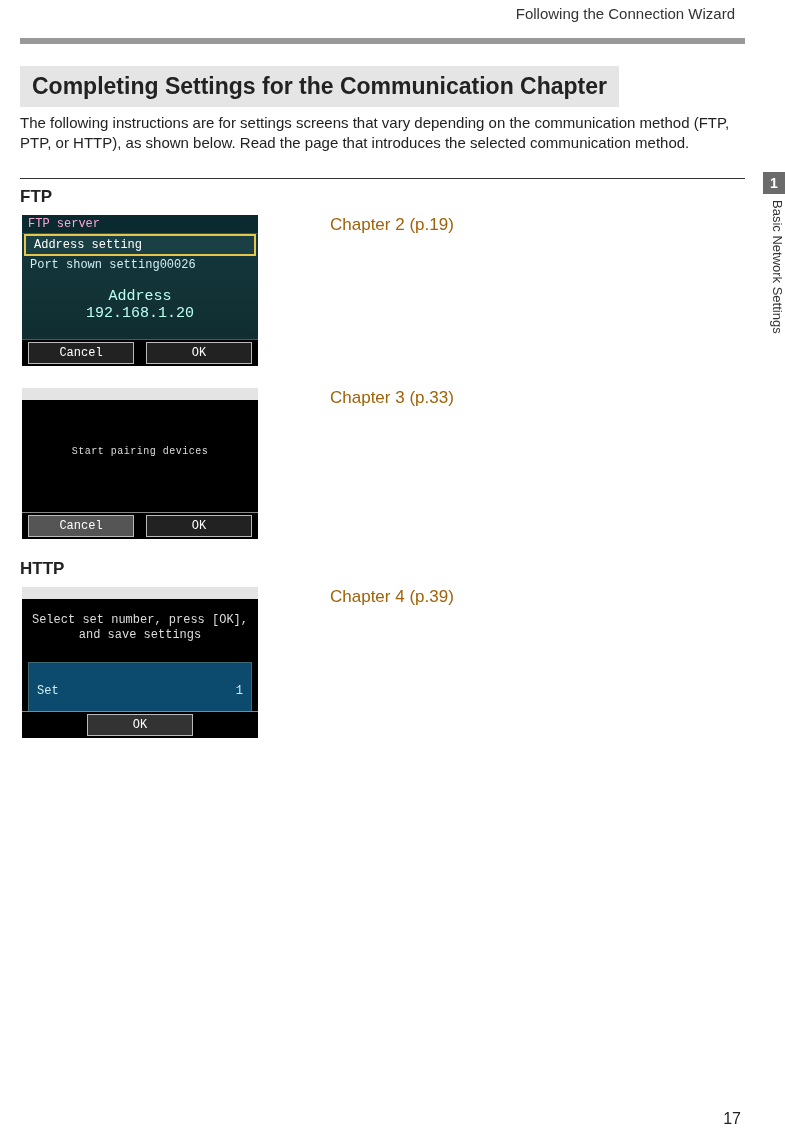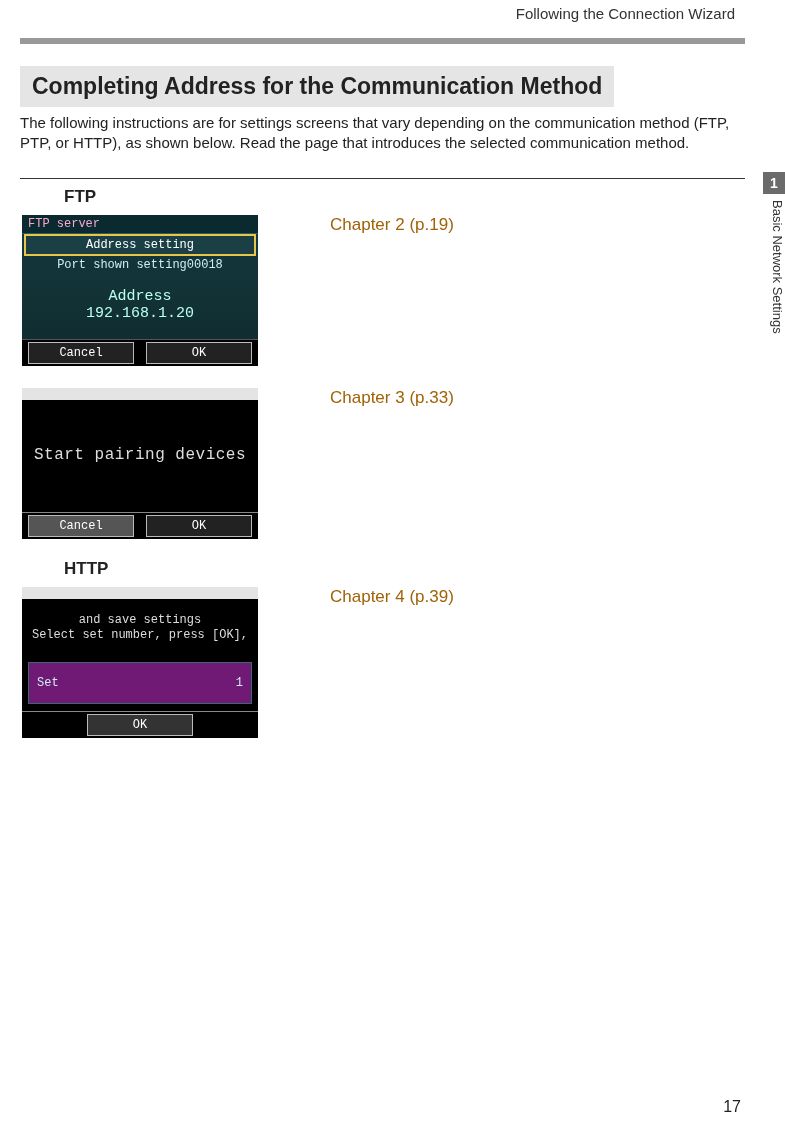--- a/index.html
+++ b/index.html
@@ -50,21 +50,20 @@
       border-top: 1px solid #333;
       margin: 4px 0 8px 0;
     }
     .method-block {
       margin-bottom: 18px;
     }
     .method-heading {
       font-weight: bold;
       font-size: 17px;
       margin-bottom: 6px;
-      margin-left: 44px;
     }
     .method-row {
       display: flex;
       align-items: flex-start;
       gap: 70px;
     }
     .screenshot {
       width: 240px;
       background: #000;
       color: #eee;
@@ -75,39 +74,39 @@
     }
     .chapter-ref {
       font-size: 17px;
       color: #a16207;
       padding-top: 2px;
     }
 
     
     .ftp-scr { height: 155px; background: linear-gradient(#153a3e,#0f2b2f); border: 2px solid #fff; }
     .ftp-title { background: #0a2a30; color: #f9a8d4; padding: 2px 6px; font-size: 12px; border-bottom: 1px solid #2a5a60; }
-    .ftp-row { display: flex; justify-content: center; padding: 2px 8px; font-size: 12px; color: #cfeef1; }
+    .ftp-row { display: flex; justify-content: flex-start; padding: 2px 8px; font-size: 12px; color: #cfeef1; }
     .ftp-row.sel { border: 2px solid #e8c64a; margin: 0 2px; background: #1a4046; color: #fff; }
     .ftp-center { text-align: center; margin-top: 14px; font-size: 15px; color: #bfe; }
     .ftp-btns { position: absolute; bottom: 0; left: 0; right: 0; display: flex; background: #000; border-top: 1px solid #555; }
     .ftp-btns div { flex: 1; text-align: center; padding: 3px 0; font-size: 12px; color: #fff; border: 1px solid #bbb; margin: 2px 6px; background: #222; }
 
     
     .ptp-scr { height: 155px; background: #000; border: 2px solid #fff; }
     .ptp-bar { height: 12px; background: #e4e4e4; }
-    .ptp-center { text-align: center; color: #ddd; margin-top: 46px; font-size: 16px; letter-spacing: 0.5px; }
+    .ptp-center { text-align: center; color: #ddd; margin-top: 46px; font-size: 10px; letter-spacing: 0.5px; }
     .ptp-btns { position: absolute; bottom: 0; left: 0; right: 0; display: flex; background: #000; border-top: 1px solid #888; }
     .ptp-btns div { flex: 1; text-align: center; padding: 3px 0; font-size: 12px; color: #fff; border: 1px solid #bbb; margin: 2px 6px; background: #222; }
     .ptp-btns div.sel { background: #555; }
 
     
     .http-scr { height: 155px; background: #000; border: 2px solid #fff; }
     .http-bar { height: 12px; background: #e4e4e4; }
     .http-msg { text-align: center; color: #ddd; font-size: 12px; margin-top: 14px; line-height: 1.3; }
-    .http-set { display: flex; justify-content: space-between; margin: 18px 6px 0 6px; border: 1px solid #3a6a70; background: #701a75; color: #cfeef1; padding: 13px 8px; font-size: 12px; align-items: flex-end; }
+    .http-set { display: flex; justify-content: space-between; margin: 18px 6px 0 6px; border: 1px solid #3a6a70; background: #0c4a6e; color: #cfeef1; padding: 21px 8px; font-size: 12px; align-items: flex-end; }
     .http-btns { position: absolute; bottom: 0; left: 0; right: 0; display: flex; justify-content: center; background: #000; border-top: 1px solid #888; }
     .http-btns div { width: 45%; text-align: center; padding: 3px 0; font-size: 12px; color: #fff; border: 1px solid #bbb; margin: 2px 6px; background: #333; }
 
     
     .side-tab {
       position: absolute;
       right: 0;
       top: 172px;
       width: 22px;
       height: 22px;
@@ -126,49 +125,49 @@
       height: 180px;
       writing-mode: vertical-rl;
       text-orientation: mixed;
       font-size: 13px;
       color: #333;
       text-align: left;
       padding-top: 4px;
     }
     .page-number {
       position: absolute;
-      bottom: 26px;
+      bottom: 14px;
       right: 44px;
       font-size: 16px;
       color: #222;
     }
   </style>
 </head>
 <body>
 
 <div class="page">
   <div class="running-header">Following the Connection Wizard</div>
   <hr class="header-rule">
 
-  <div class="section-title">Completing Address for the Communication Method</div>
+  <div class="section-title">Completing Settings for the Communication Chapter</div>
   <p class="intro-text">The following instructions are for settings screens that vary depending on the communication method (FTP, PTP, or HTTP), as shown below. Read the page that introduces the selected communication method.</p>
   <hr class="thin-rule">
 
   
   <div class="method-block">
     <div class="method-heading">FTP</div>
     <div class="method-row">
       <div class="screenshot ftp-scr">
         <div class="ftp-title">FTP server</div>
         <div class="ftp-row sel">
           <span>Address setting</span>
         </div>
         <div class="ftp-row">
           <span>Port shown setting</span>
-          <span>00018</span>
+          <span>00026</span>
         </div>
         <div class="ftp-center">
           <div>Address</div>
           <div>192.168.1.20</div>
         </div>
         <div class="ftp-btns">
           <div>Cancel</div>
           <div>OK</div>
         </div>
       </div>
@@ -191,22 +190,22 @@
     </div>
   </div>
 
   
   <div class="method-block">
     <div class="method-heading">HTTP</div>
     <div class="method-row">
       <div class="screenshot http-scr">
         <div class="http-bar"></div>
         <div class="http-msg">
+          <div>Select set number, press [OK],</div>
           <div>and save settings</div>
-          <div>Select set number, press [OK],</div>
         </div>
         <div class="http-set">
           <span>Set</span>
           <span>1</span>
         </div>
         <div class="http-btns">
           <div>OK</div>
         </div>
       </div>
       <div class="chapter-ref">Chapter 4 (p.39)</div>

